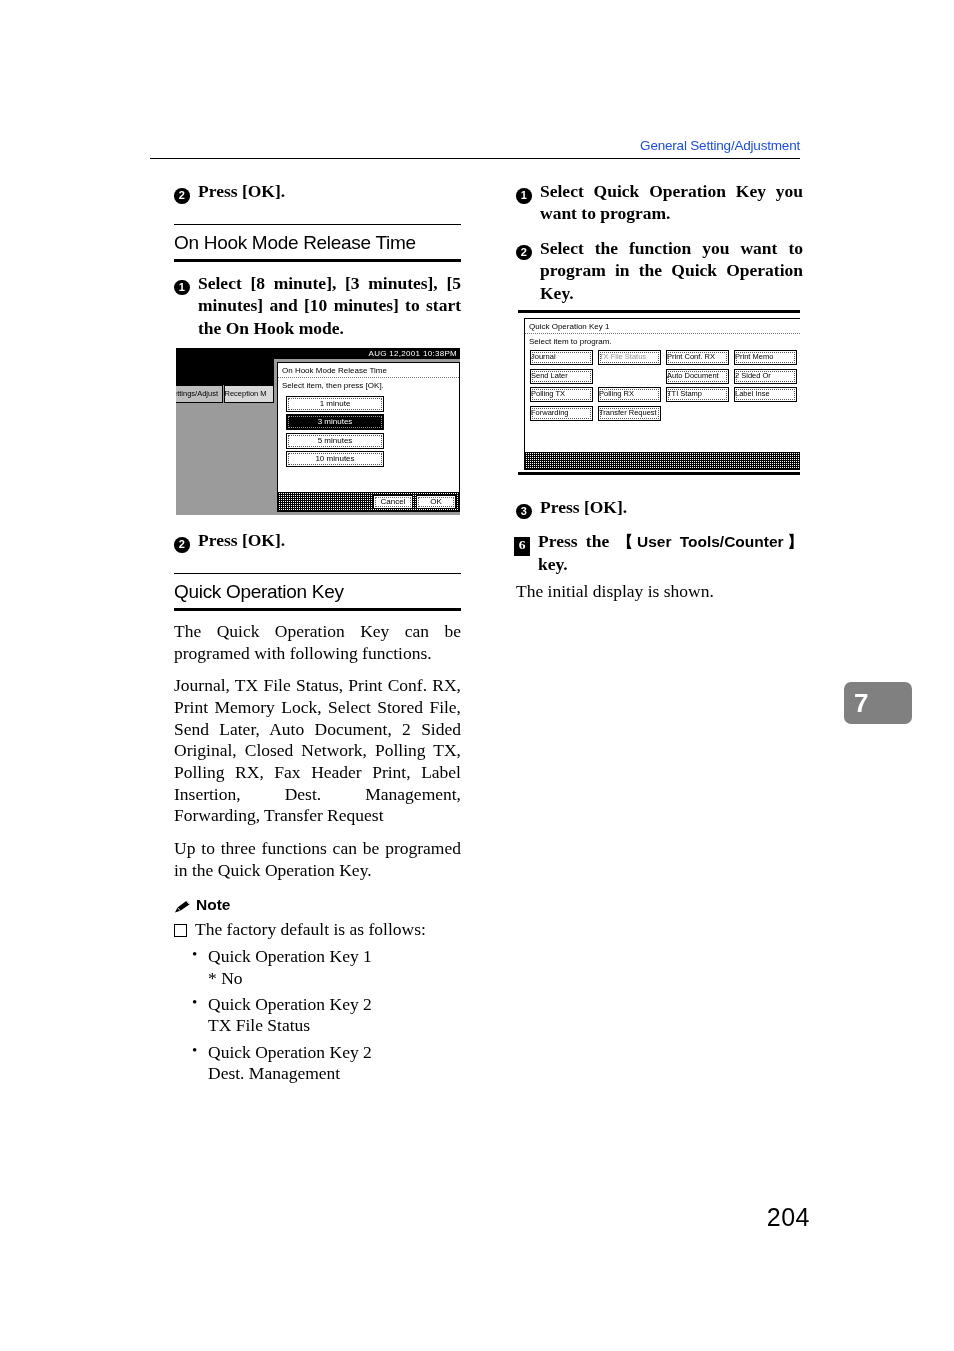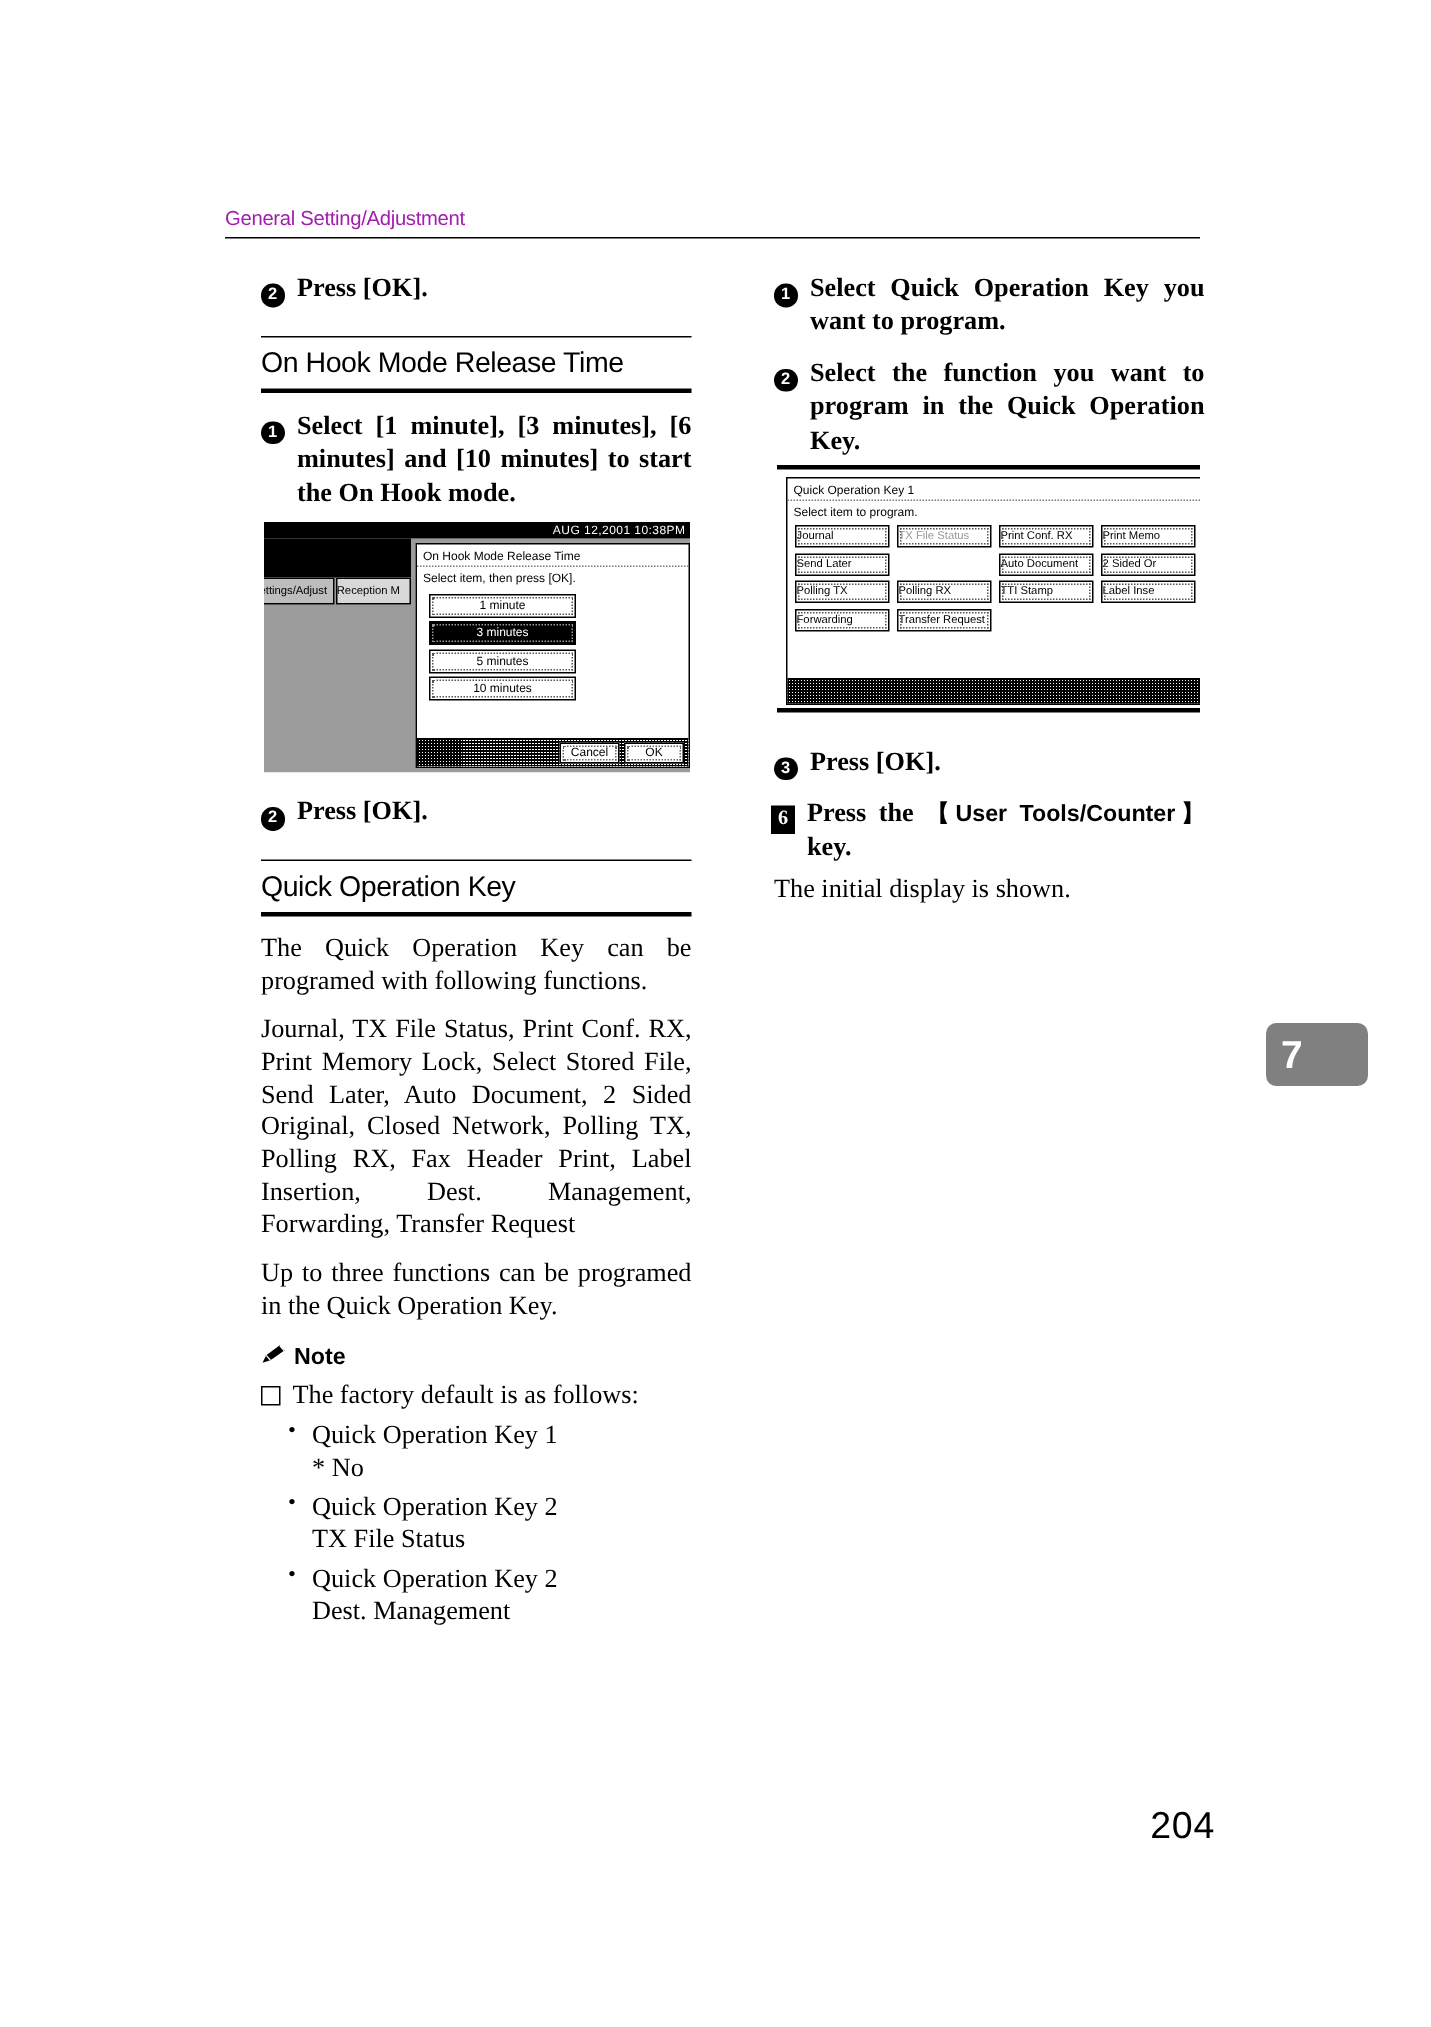--- a/index.html
+++ b/index.html
@@ -15,24 +15,25 @@
     color: #000;
     overflow: hidden;
   }
 
   
   #page-header {
     position: absolute;
     left: 150px;
     top: 138px;
     width: 650px;
+    text-align: right;
     font-family: "Liberation Sans", sans-serif;
     font-size: 13.5px;
     letter-spacing: -0.2px;
-    color: #a21caf;
+    color: #1d4ed8;
   }
   #header-rule {
     position: absolute;
     left: 150px;
     top: 158px;
     width: 650px;
     height: 1px;
     background: #000;
   }
 
@@ -120,21 +121,21 @@
     font-size: 17.5px;
     line-height: 1.24;
     text-align: justify;
     text-align-last: left;
     margin: 0 0 11px 0;
   }
 
   
   .note-head {
     display: flex;
-    align-items: flex-start;
+    align-items: flex-end;
     font-family: "Liberation Sans", sans-serif;
     font-weight: bold;
     font-size: 15.5px;
     margin-top: 14px;
     margin-bottom: 5px;
   }
   .pencil-icon {
     display: inline-block;
     width: 17px;
     height: 14px;
@@ -442,21 +443,21 @@
   <div class="section-head">
     <div class="rule-thin"></div>
     <div class="title">On Hook Mode Release Time</div>
     <div class="rule-thick"></div>
   </div>
 
   <div class="step justify">
     <span class="marker">
       <span class="bullet-num">1</span>
     </span>
-    <span class="text">Select [1 minute], [3 minutes], [6 minutes] and [10 minutes] to start the On Hook mode.</span>
+    <span class="text">Select [8 minute], [3 minutes], [5 minutes] and [10 minutes] to start the On Hook mode.</span>
   </div>
 
   <div style="height:178px"></div>
 
   <div class="step">
     <span class="marker">
       <span class="bullet-num">2</span>
     </span>
     <span class="text">Press [OK].</span>
   </div>

